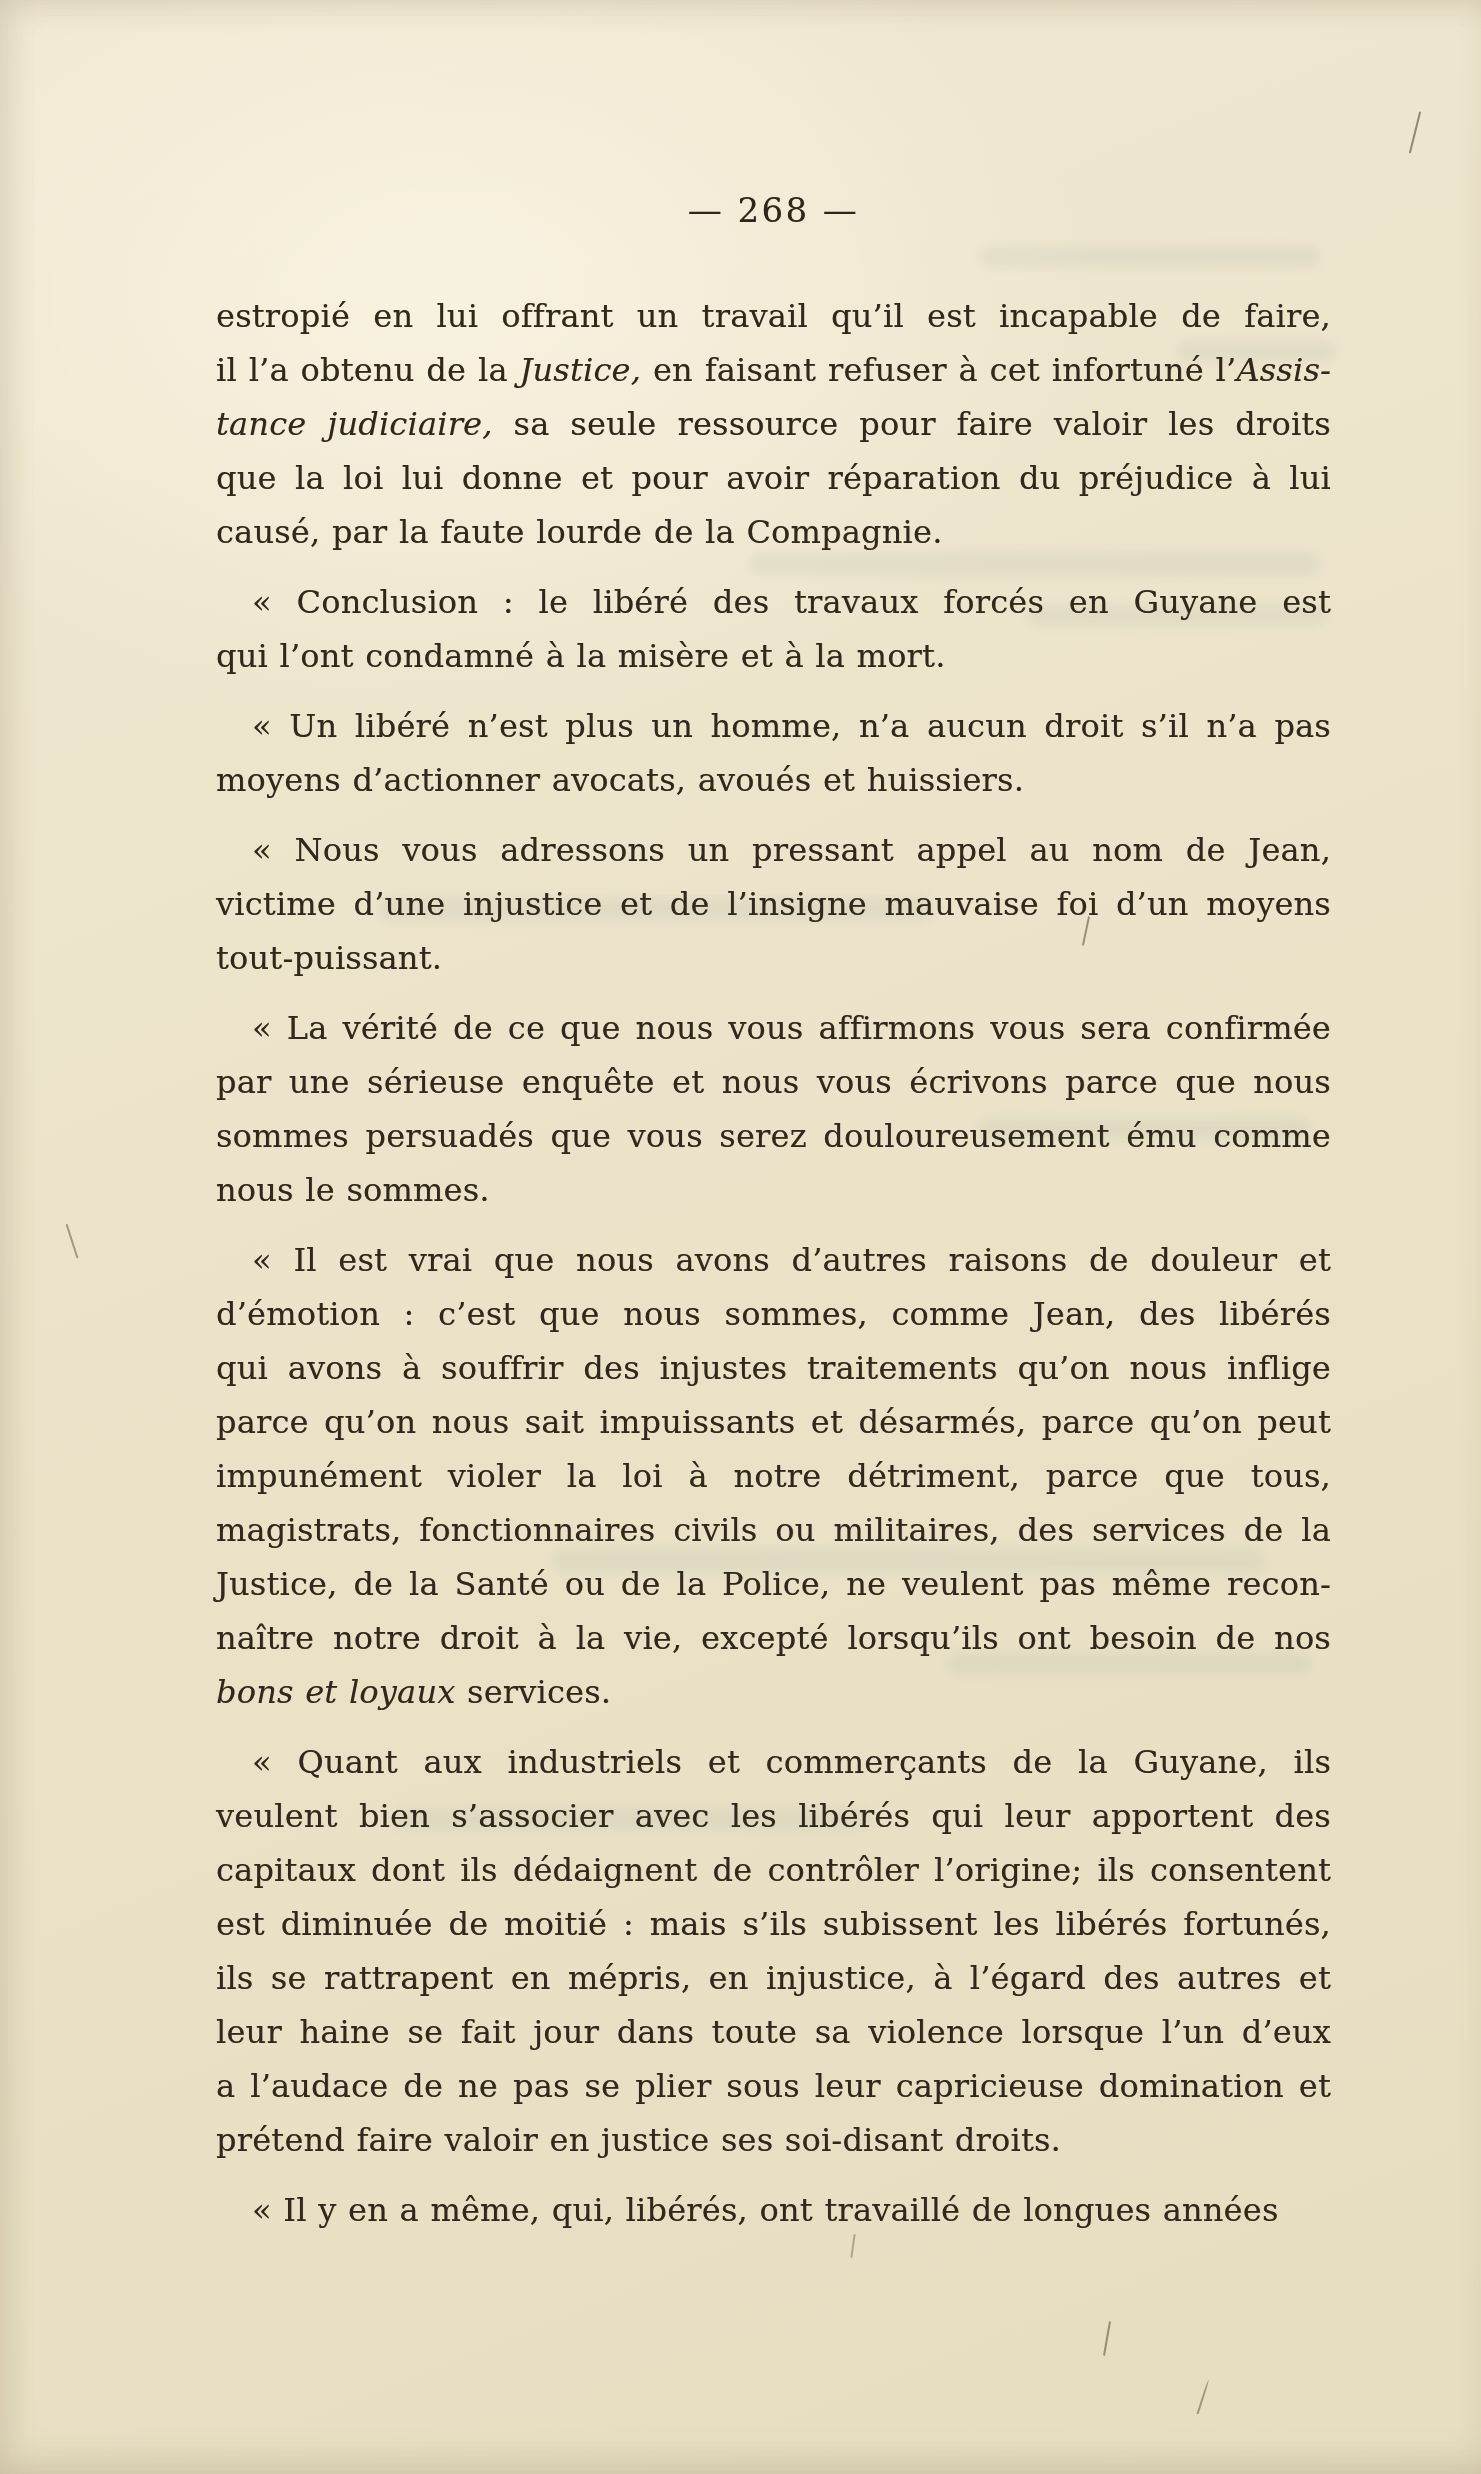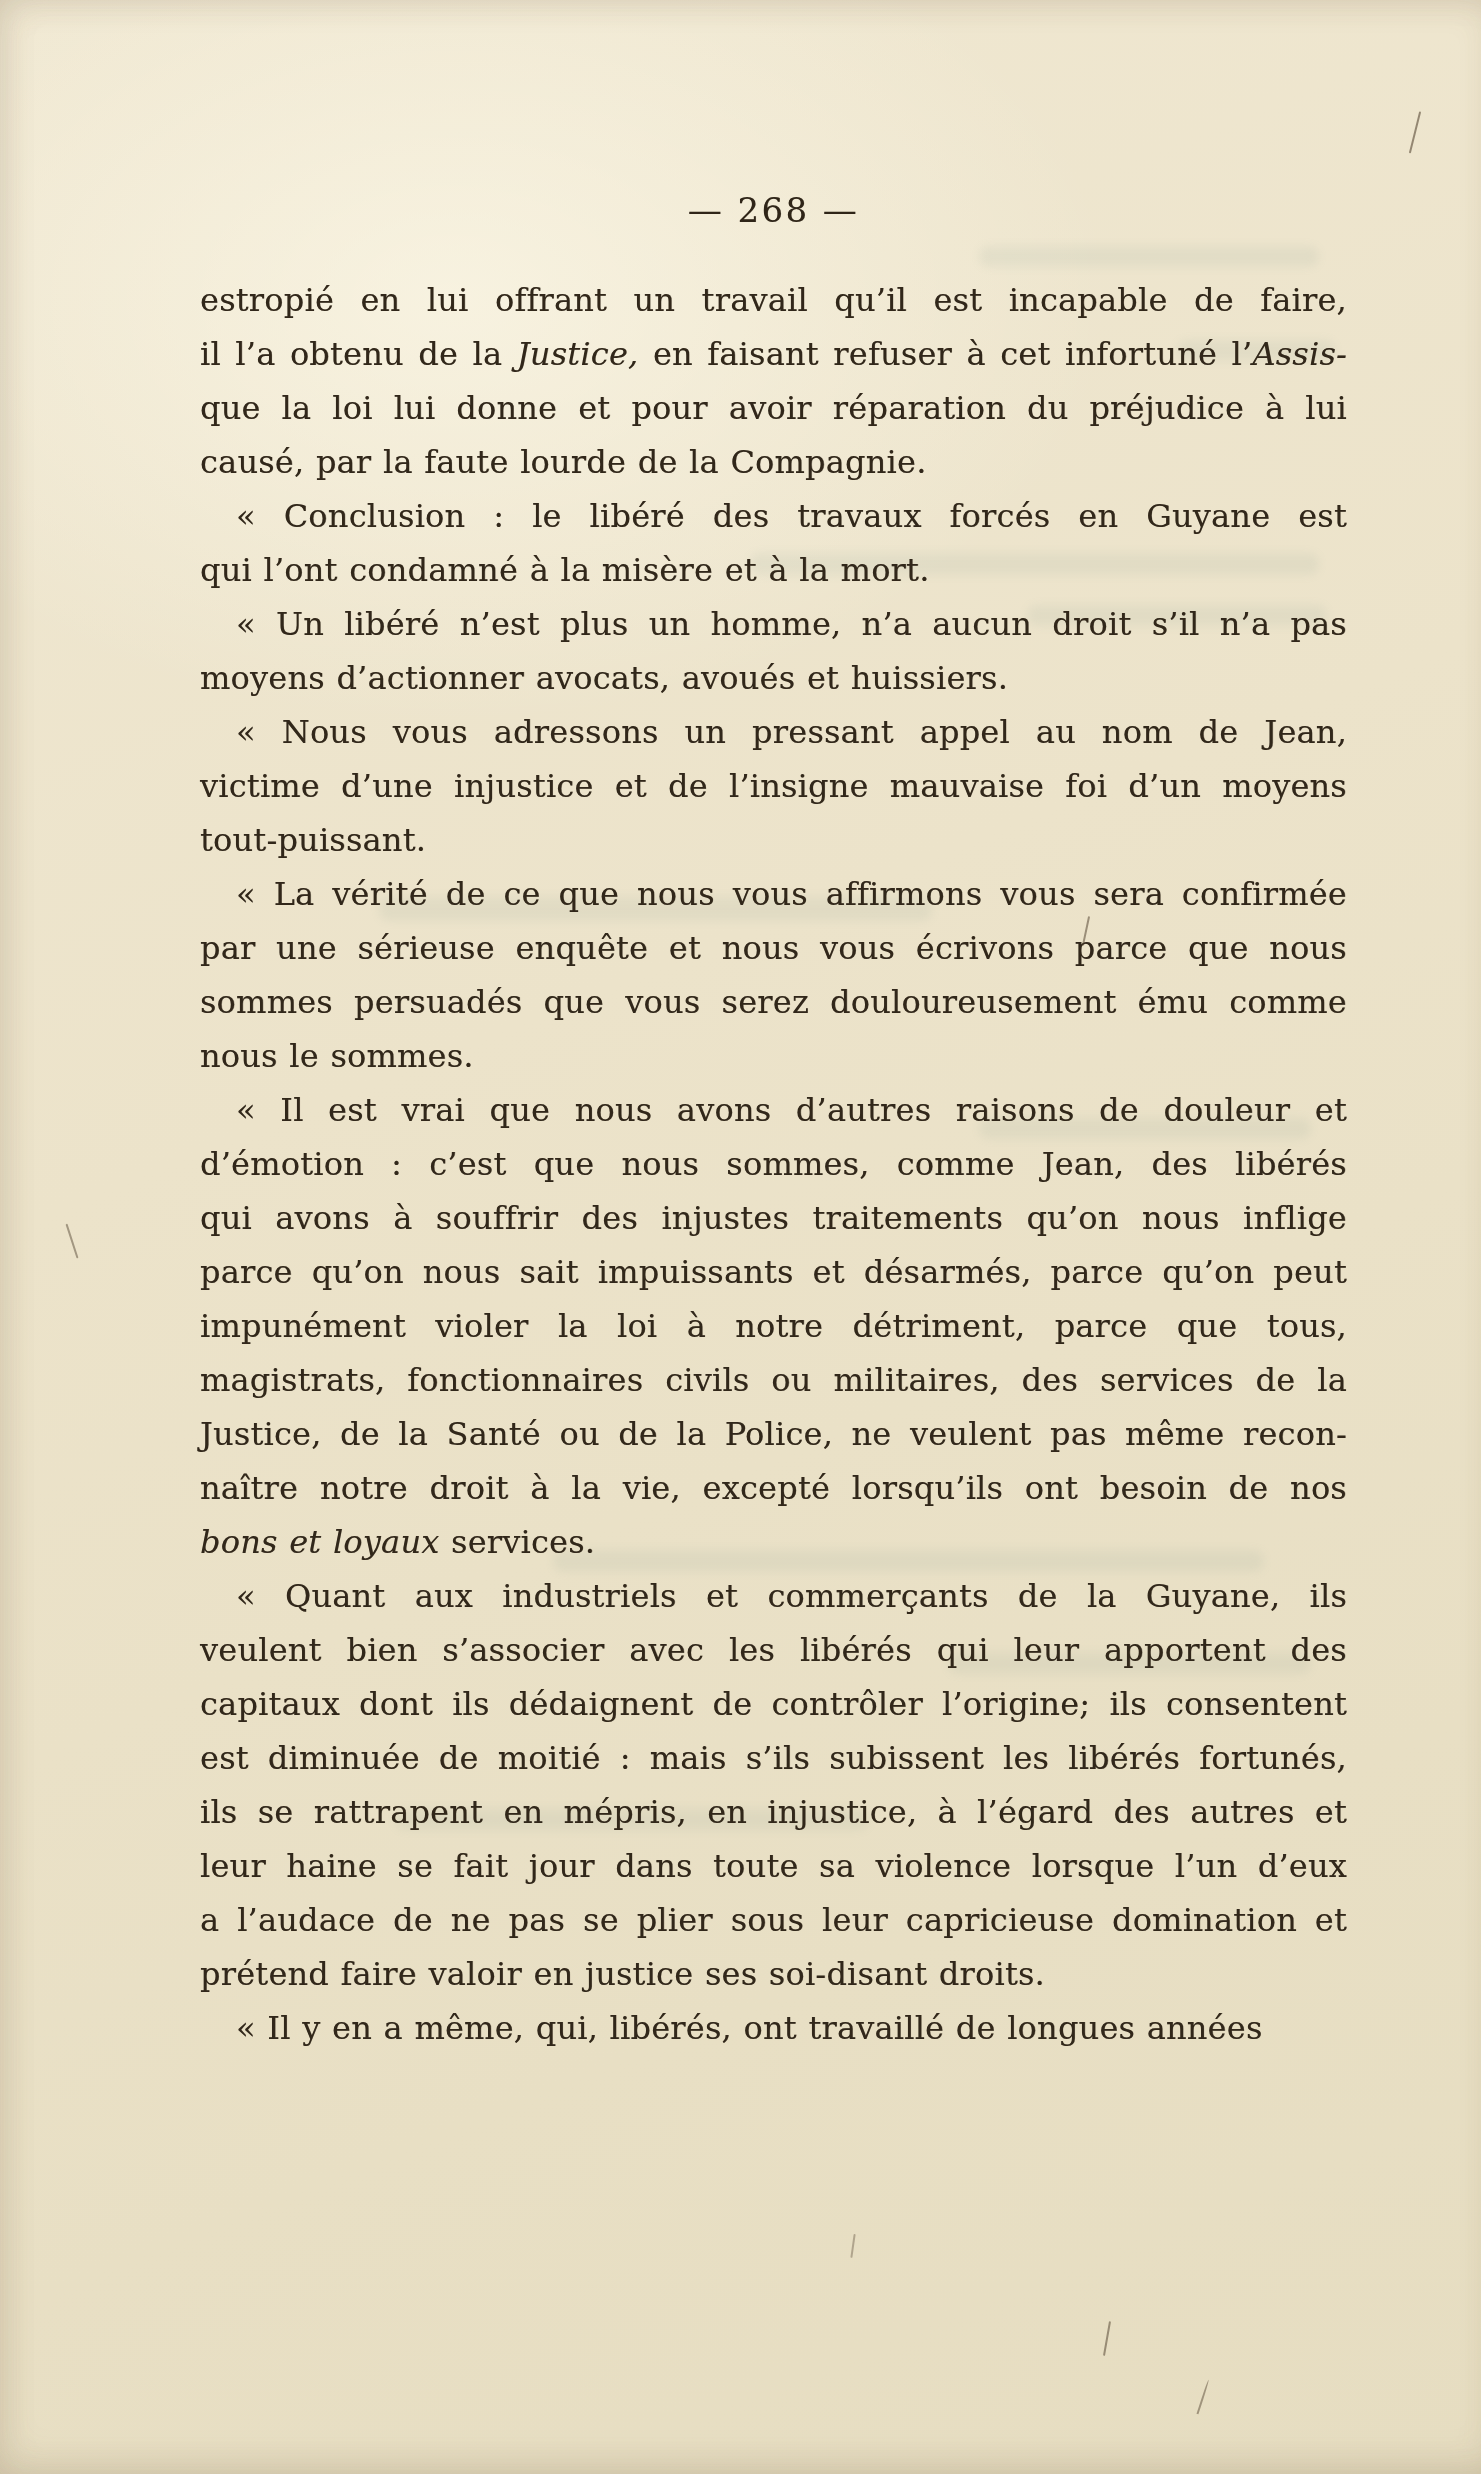--- a/index.html
+++ b/index.html
@@ -23,21 +23,21 @@
     font-size:34px; letter-spacing:2.4px;
     color:#2f2518;
     text-shadow: 0.3px 0.4px 0.6px rgba(43,32,18,0.35);
   }
   .text {
     position:absolute; top:273px; left:200px; width:1147px;
     font-size:32px; line-height:54px;
     letter-spacing:0.2px; word-spacing:1.2px;
     text-shadow: 0.3px 0.4px 0.6px rgba(43,32,18,0.38);
   }
-  .para { margin:0; }
+  .para { margin:16px; }
   .line {
     text-align:justify;
     text-align-last:justify;
     height:54px;
   }
   .line.end { text-align-last:left; }
   .line.indent { text-indent:36px; }
   .it { font-style:italic; }
 
   
@@ -72,20 +72,21 @@
   <div class="ghost" style="left:553px;  top:1550px; width:711px; height:22px;"></div>
   <div class="ghost" style="left:948px; top:1653px; width:363px; height:20.5px;"></div>
   <div class="ghost" style="left:395px;  top:1809px; width:474px; height:20.5px;"></div>
 
   <div class="pgnum">— 268 —</div>
 
   <div class="text" id="page-text">
       <div class="para">
         <div class="line"><span>estropié en lui offrant un travail qu’il est incapable de faire,</span></div>
         <div class="line"><span>il l’a obtenu de la </span><span class="it">Justice,</span><span> en faisant refuser à cet infortuné l’</span><span class="it">Assis-</span></div>
+        <div class="line"><span class="it">tance judiciaire,</span><span> sa seule ressource pour faire valoir les droits</span></div>
         <div class="line"><span>que la loi lui donne et pour avoir réparation du préjudice à lui</span></div>
         <div class="line end"><span>causé, par la faute lourde de la Compagnie.</span></div>
       </div>
       <div class="para">
         <div class="line indent"><span>« Conclusion : le libéré des travaux forcés en Guyane est</span></div>
         <div class="line end"><span>qui l’ont condamné à la misère et à la mort.</span></div>
       </div>
       <div class="para">
         <div class="line indent"><span>« Un libéré n’est plus un homme, n’a aucun droit s’il n’a pas</span></div>
         <div class="line end"><span>moyens d’actionner avocats, avoués et huissiers.</span></div>

